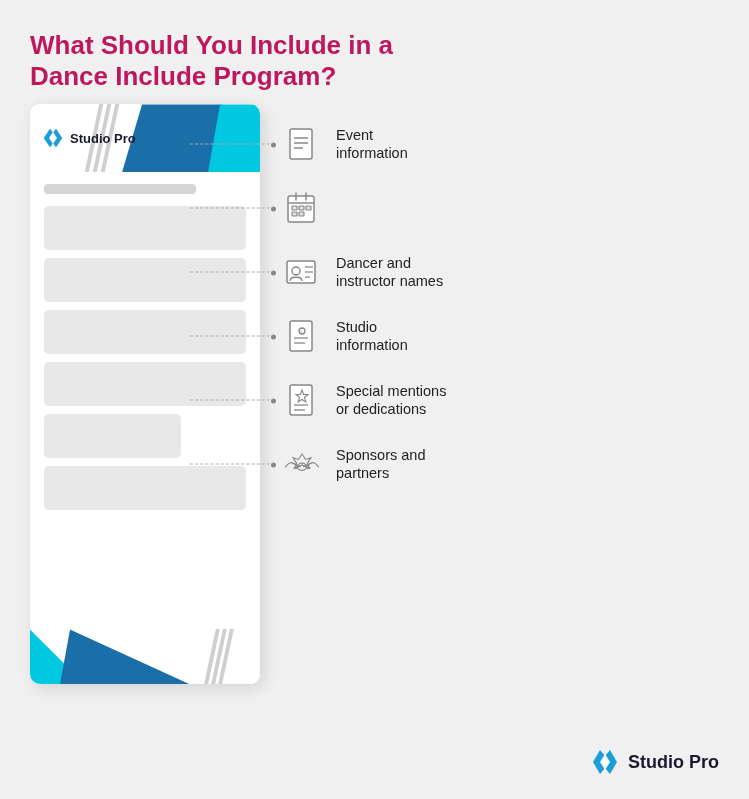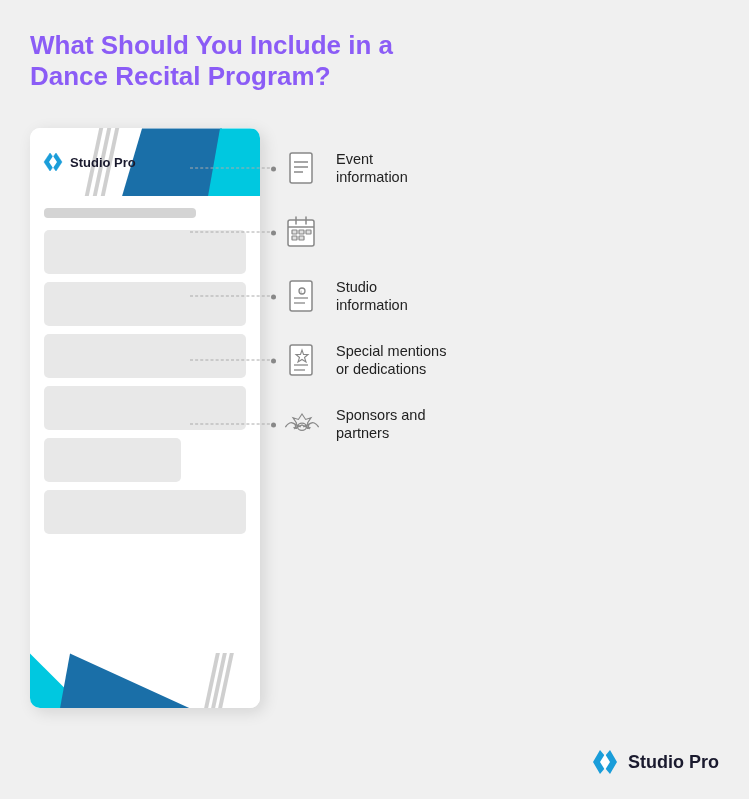--- a/index.html
+++ b/index.html
@@ -13,23 +13,23 @@
     .page {
       width: 749px;
       height: 799px;
       background: #f0f0f0;
       position: relative;
       padding: 30px 30px 20px 30px;
     }
     .title {
       font-size: 26px;
       font-weight: 900;
-      color: #8b5cf6;
+      color: #be185d;
       line-height: 1.2;
-      margin-bottom: 36px;
+      margin-bottom: 12px;
       max-width: 380px;
     }
     .main-content {
       display: flex;
       gap: 20px;
       align-items: flex-start;
     }
     
     .program-card {
       background: #fff;
@@ -234,21 +234,21 @@
       display: flex;
     }
   </style>
 </head>
 <body>
 
 <div class="page">
 
   <div class="title">
     <span>What Should You Include in a</span><br>
-    <span>Dance Recital Program?</span>
+    <span>Dance Include Program?</span>
   </div>
 
   <div class="main-content">
 
     <div class="program-card">
       <div class="card-header">
 
         <div class="shape-slash-dark">
           <div class="slash-line"></div>
           <div class="slash-line"></div>
@@ -311,20 +311,34 @@
               <line x1="23" y1="4" x2="23" y2="11" stroke="#888" stroke-width="1.5" stroke-linecap="round"></line>
               <rect x="9" y="17" width="5" height="4" rx="0.5" stroke="#888" stroke-width="1.2" fill="#e0e0e0"></rect>
               <rect x="16" y="17" width="5" height="4" rx="0.5" stroke="#888" stroke-width="1.2" fill="#e0e0e0"></rect>
               <rect x="23" y="17" width="5" height="4" rx="0.5" stroke="#888" stroke-width="1.2" fill="#e0e0e0"></rect>
               <rect x="9" y="23" width="5" height="4" rx="0.5" stroke="#888" stroke-width="1.2" fill="#e0e0e0"></rect>
               <rect x="16" y="23" width="5" height="4" rx="0.5" stroke="#888" stroke-width="1.2" fill="#e0e0e0"></rect>
             </svg>
           </div>
         </div>
 
+        <div class="item-row">
+          <div class="connector"></div>
+          <div class="item-icon-wrap">
+            <svg viewBox="0 0 38 38" fill="none" xmlns="http://www.w3.org/2000/svg">
+              <rect x="4" y="8" width="28" height="22" rx="2" stroke="#888" stroke-width="1.5" fill="white"></rect>
+              <circle cx="13" cy="18" r="4" stroke="#888" stroke-width="1.4" fill="none"></circle>
+              <path d="M7 28 C7 23 19 23 19 28" stroke="#888" stroke-width="1.4" fill="none"></path>
+              <line x1="22" y1="14" x2="30" y2="14" stroke="#888" stroke-width="1.3"></line>
+              <line x1="22" y1="19" x2="30" y2="19" stroke="#888" stroke-width="1.3"></line>
+              <line x1="22" y1="24" x2="27" y2="24" stroke="#888" stroke-width="1.3"></line>
+            </svg>
+          </div>
+          <div class="item-label">Dancer and<br>instructor names</div>
+        </div>
 
         <div class="item-row">
           <div class="connector"></div>
           <div class="item-icon-wrap">
             <svg viewBox="0 0 38 38" fill="none" xmlns="http://www.w3.org/2000/svg">
               <rect x="7" y="4" width="22" height="30" rx="2" stroke="#888" stroke-width="1.5" fill="white"></rect>
               <circle cx="19" cy="14" r="3" stroke="#888" stroke-width="1.3" fill="none"></circle>
               <text x="17.5" y="15.5" font-size="4" fill="#888" font-weight="bold">i</text>
               <line x1="11" y1="21" x2="25" y2="21" stroke="#888" stroke-width="1.3"></line>
               <line x1="11" y1="26" x2="22" y2="26" stroke="#888" stroke-width="1.3"></line>

